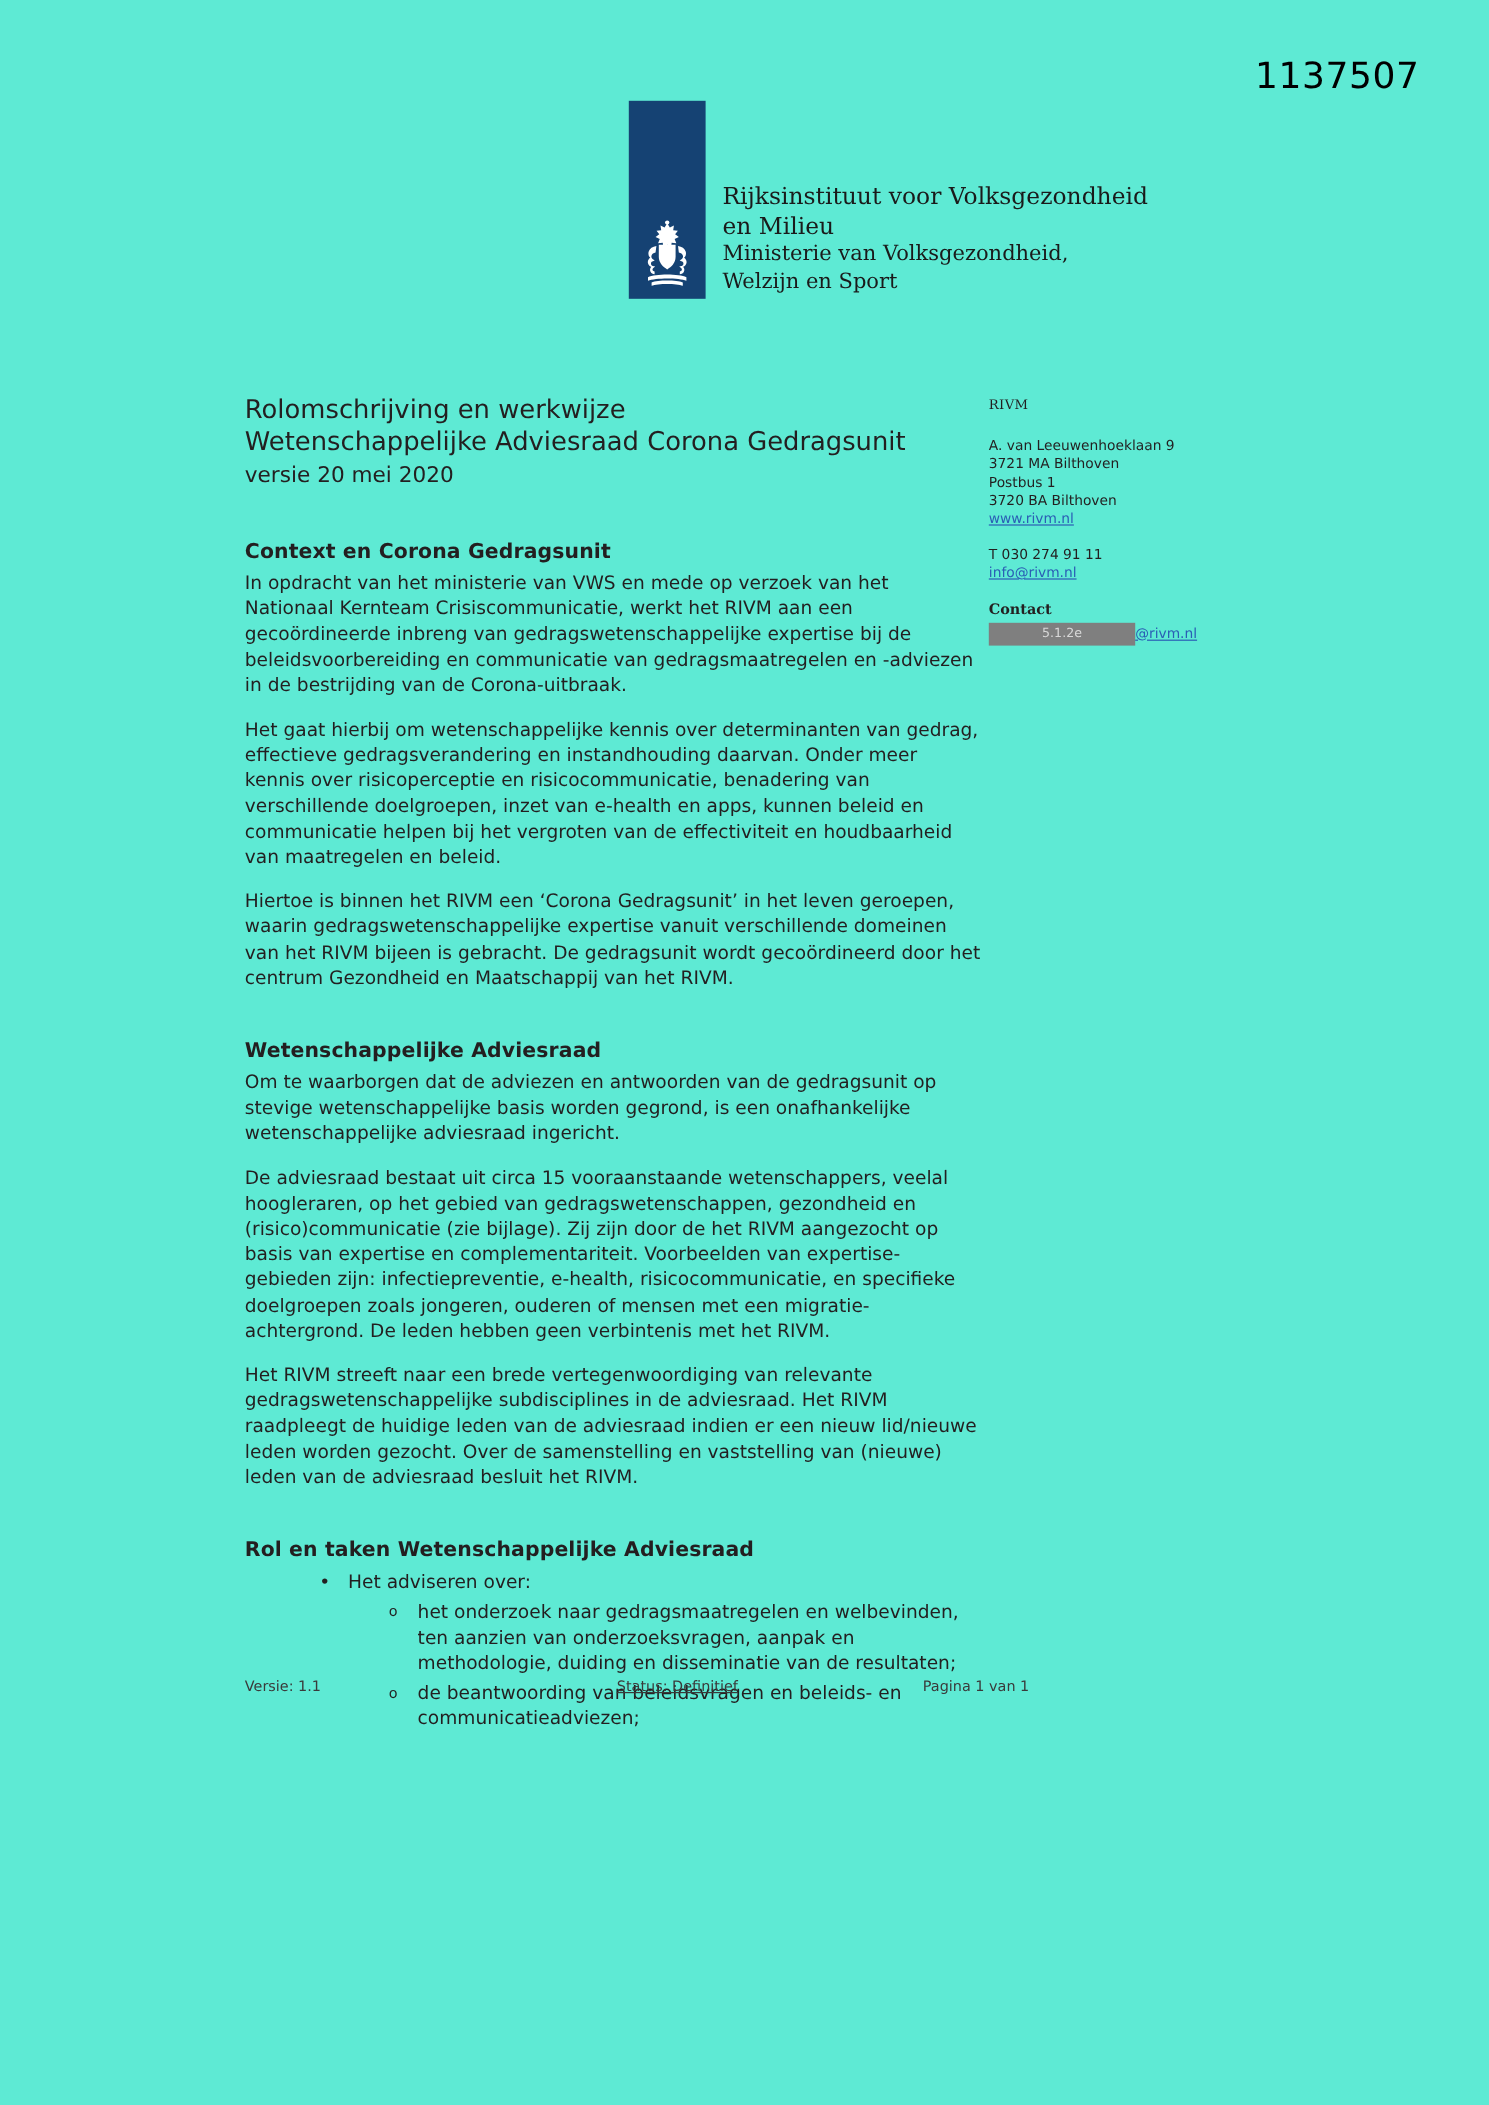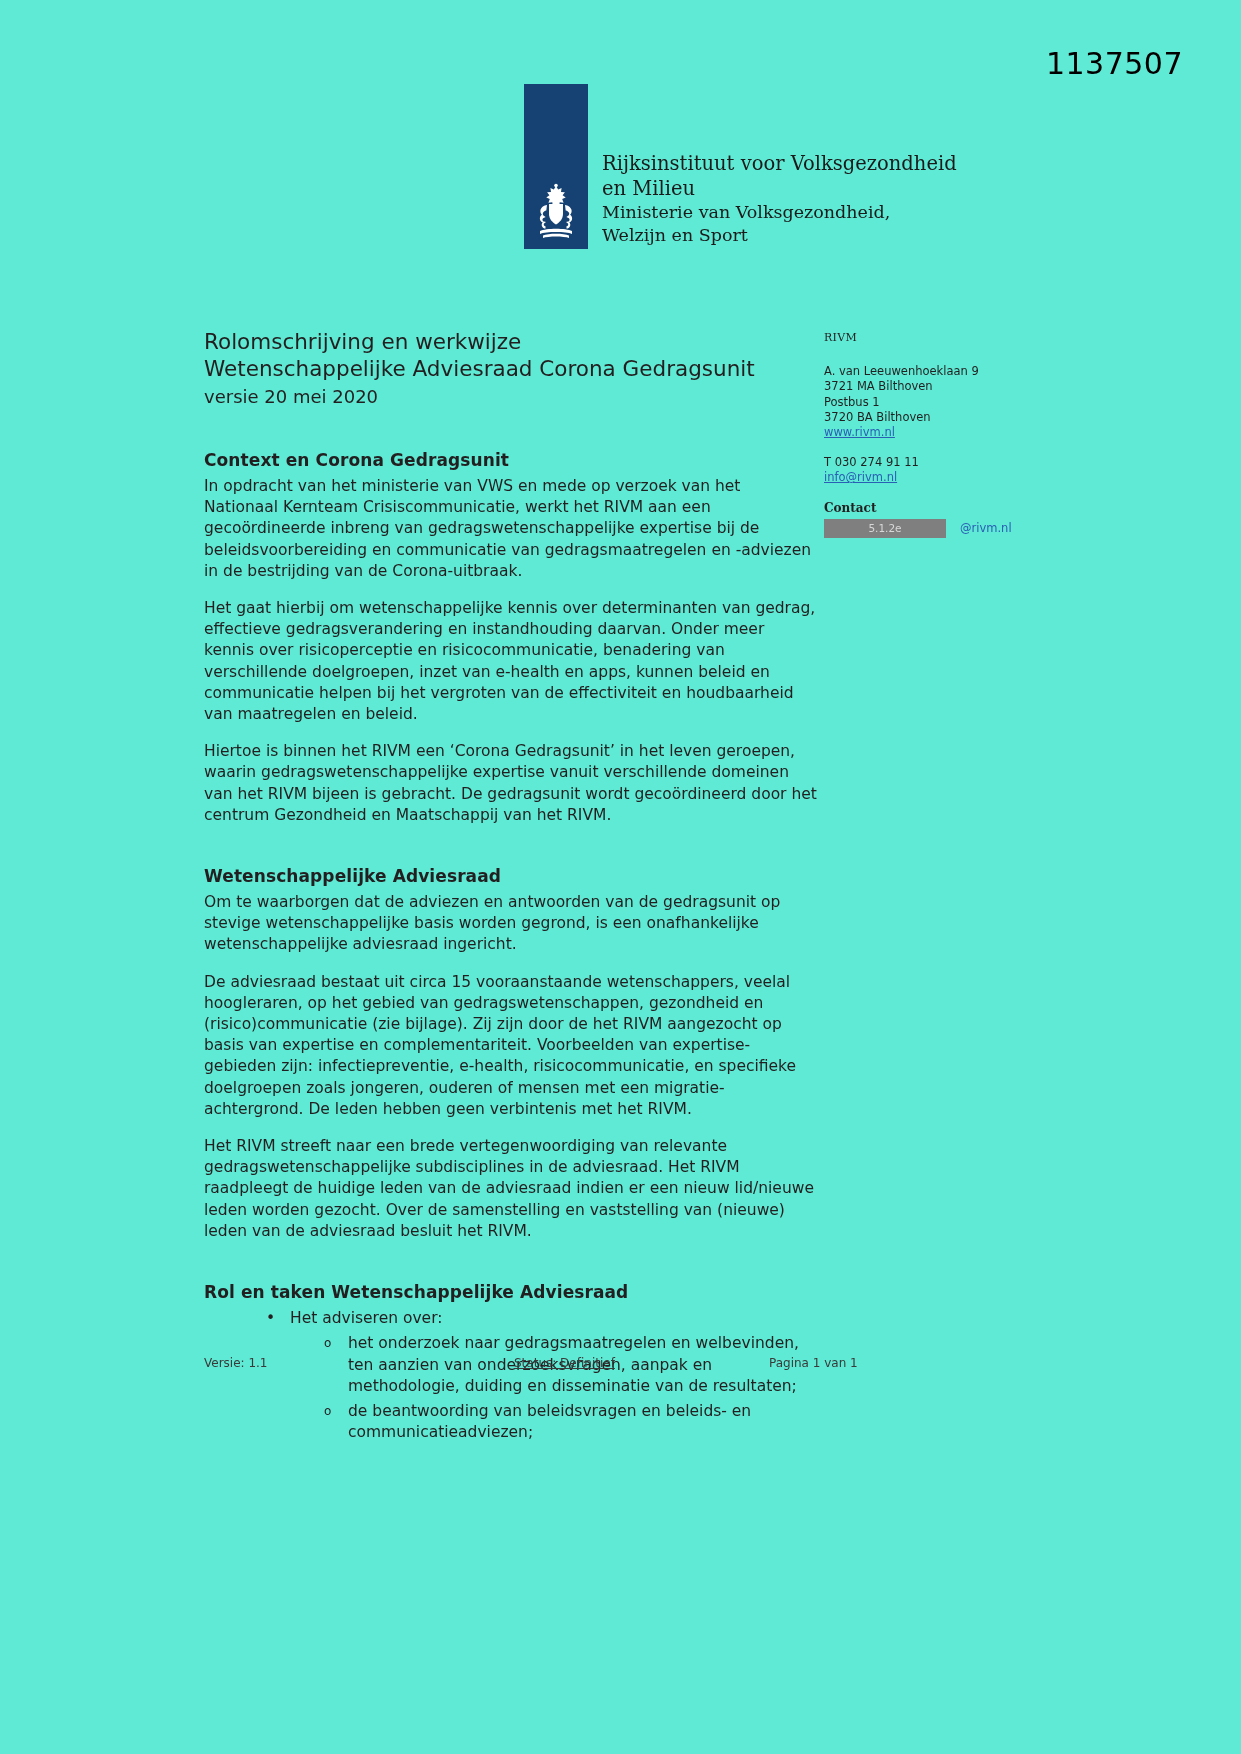--- a/index.html
+++ b/index.html
@@ -133,22 +133,23 @@
     background: #7f7f7f;
     color: #d8d8d8;
     font-size: 10.5px;
     padding: 2px 0 2px 0;
     width: 122px;
     text-align: center;
     display: inline-block;
   }
   .sb-redact-suffix {
     color: #2b5eb5;
+    text-decoration: underline;
     font-size: 11.5px;
-    margin-left: 14px;
+    margin-left: 0;
   }
 
   
   .content {
     position: absolute;
     left: 204px;
     top: 448px;
     width: 615px;
     color: #231f20;
   }
@@ -198,21 +199,21 @@
     position: absolute;
     left: 120px;
     top: 0;
     font-size: 12px;
   }
 
   
   .footer {
     position: absolute;
     left: 204px;
-    top: 1356px;
+    top: 1398px;
     width: 710px;
     font-size: 12px;
     color: #3a3a3a;
     display: flex;
   }
   .f-left { width: 310px; }
   .f-mid { width: 255px; text-decoration: underline; }
   .f-right { flex: 1; }
 </style>
 </head>

